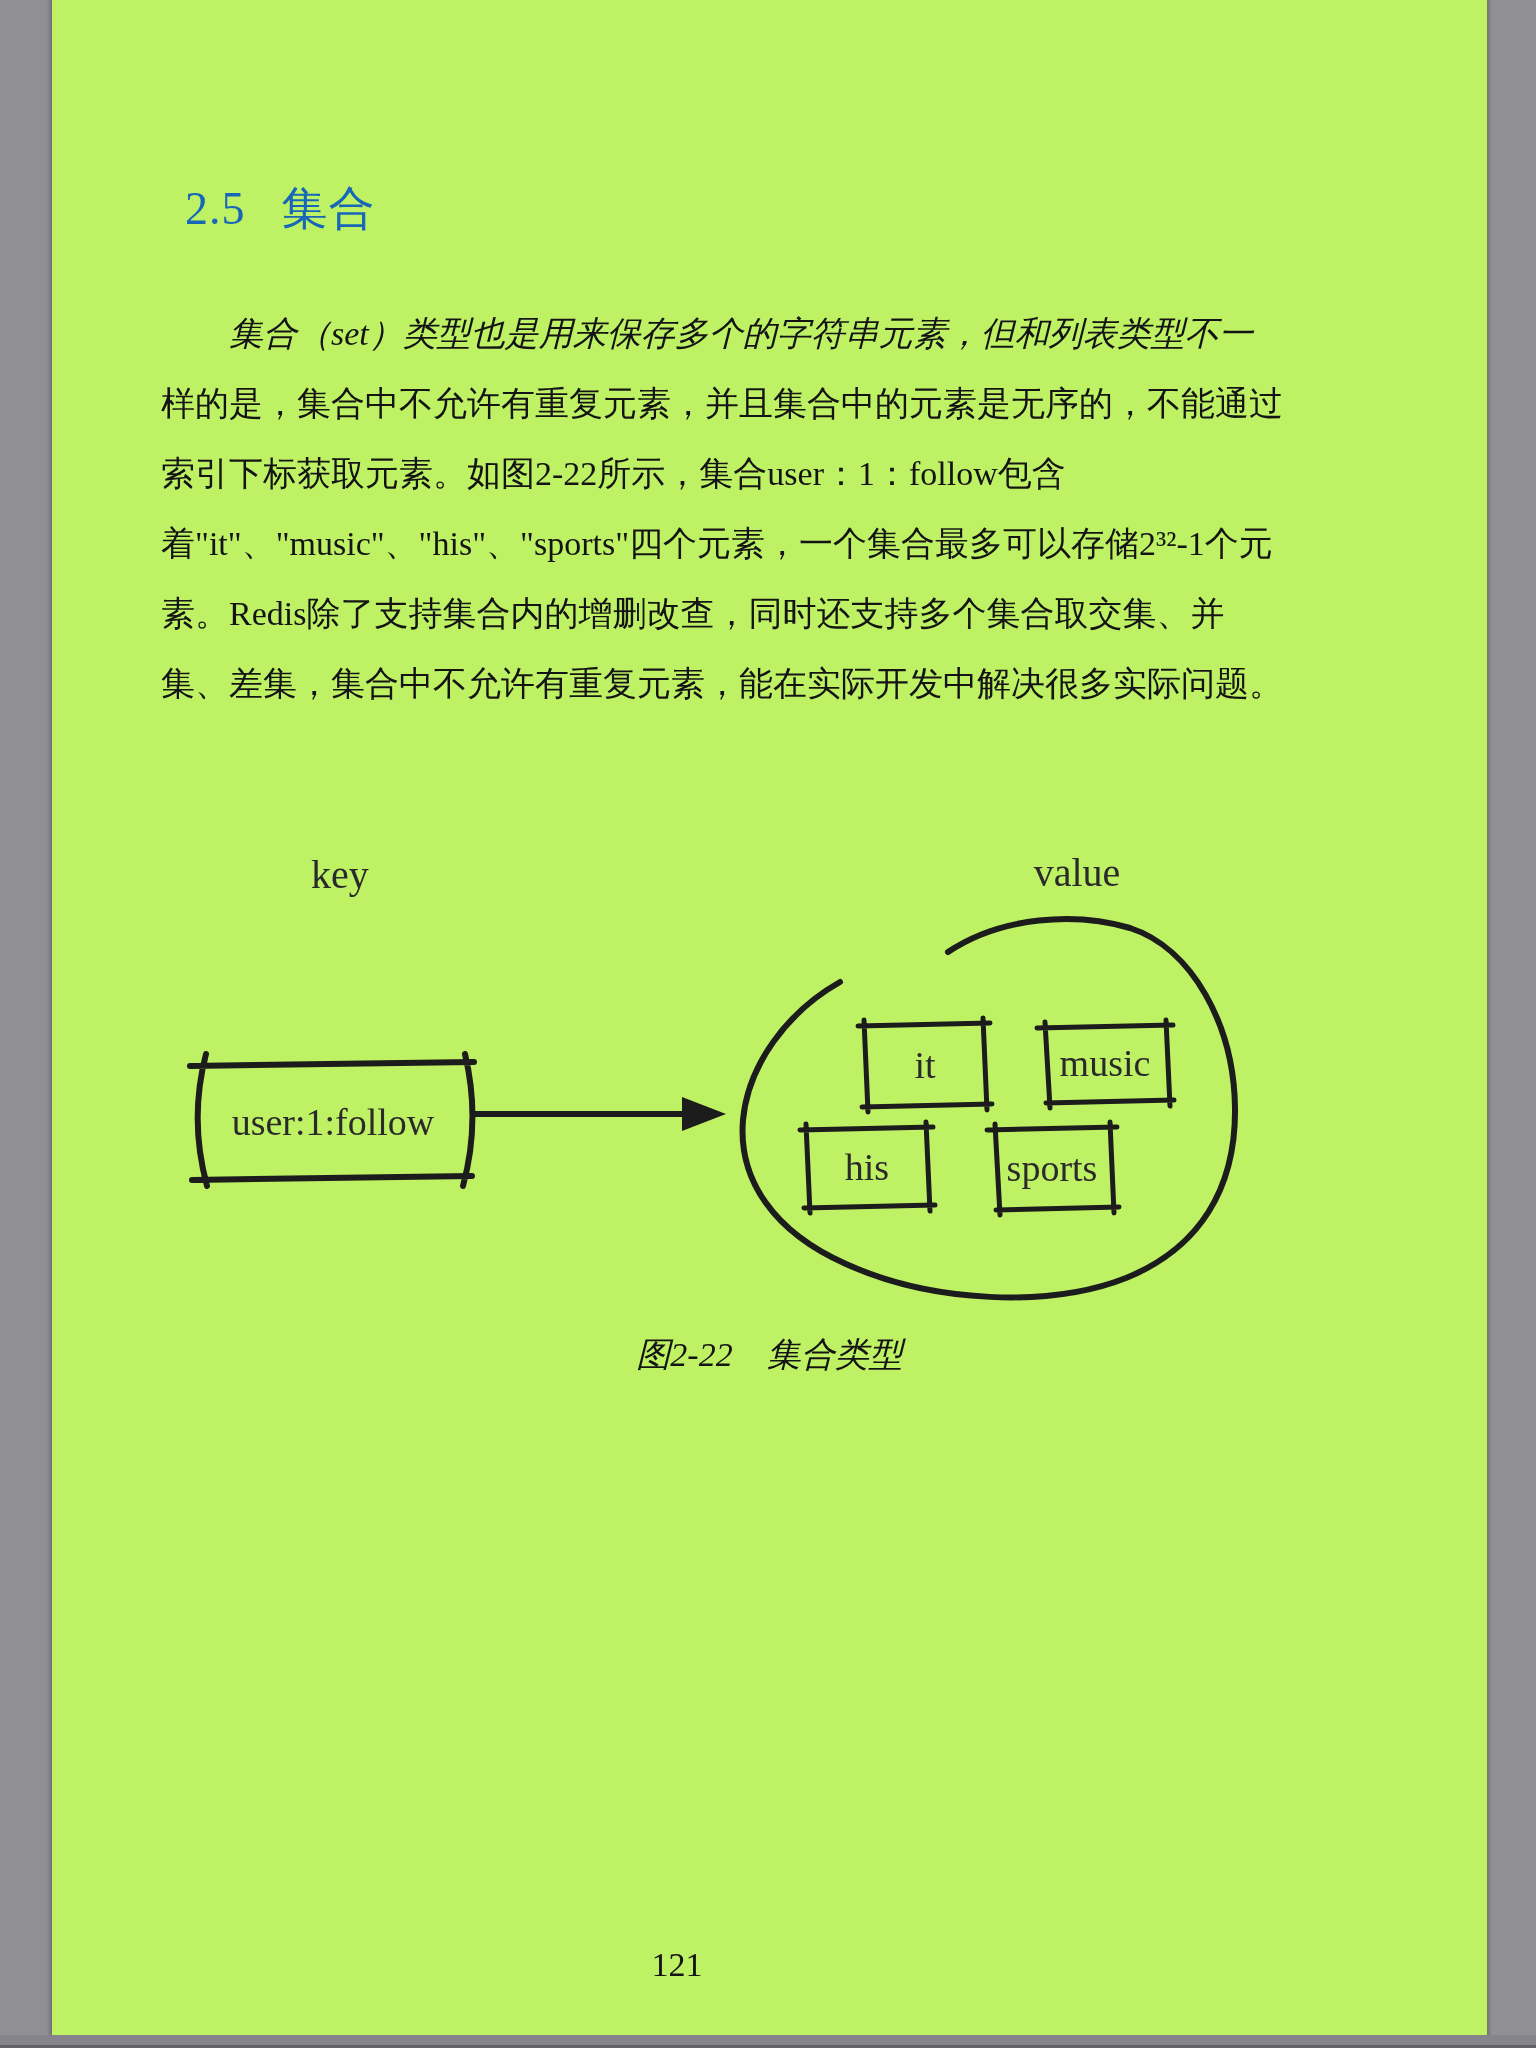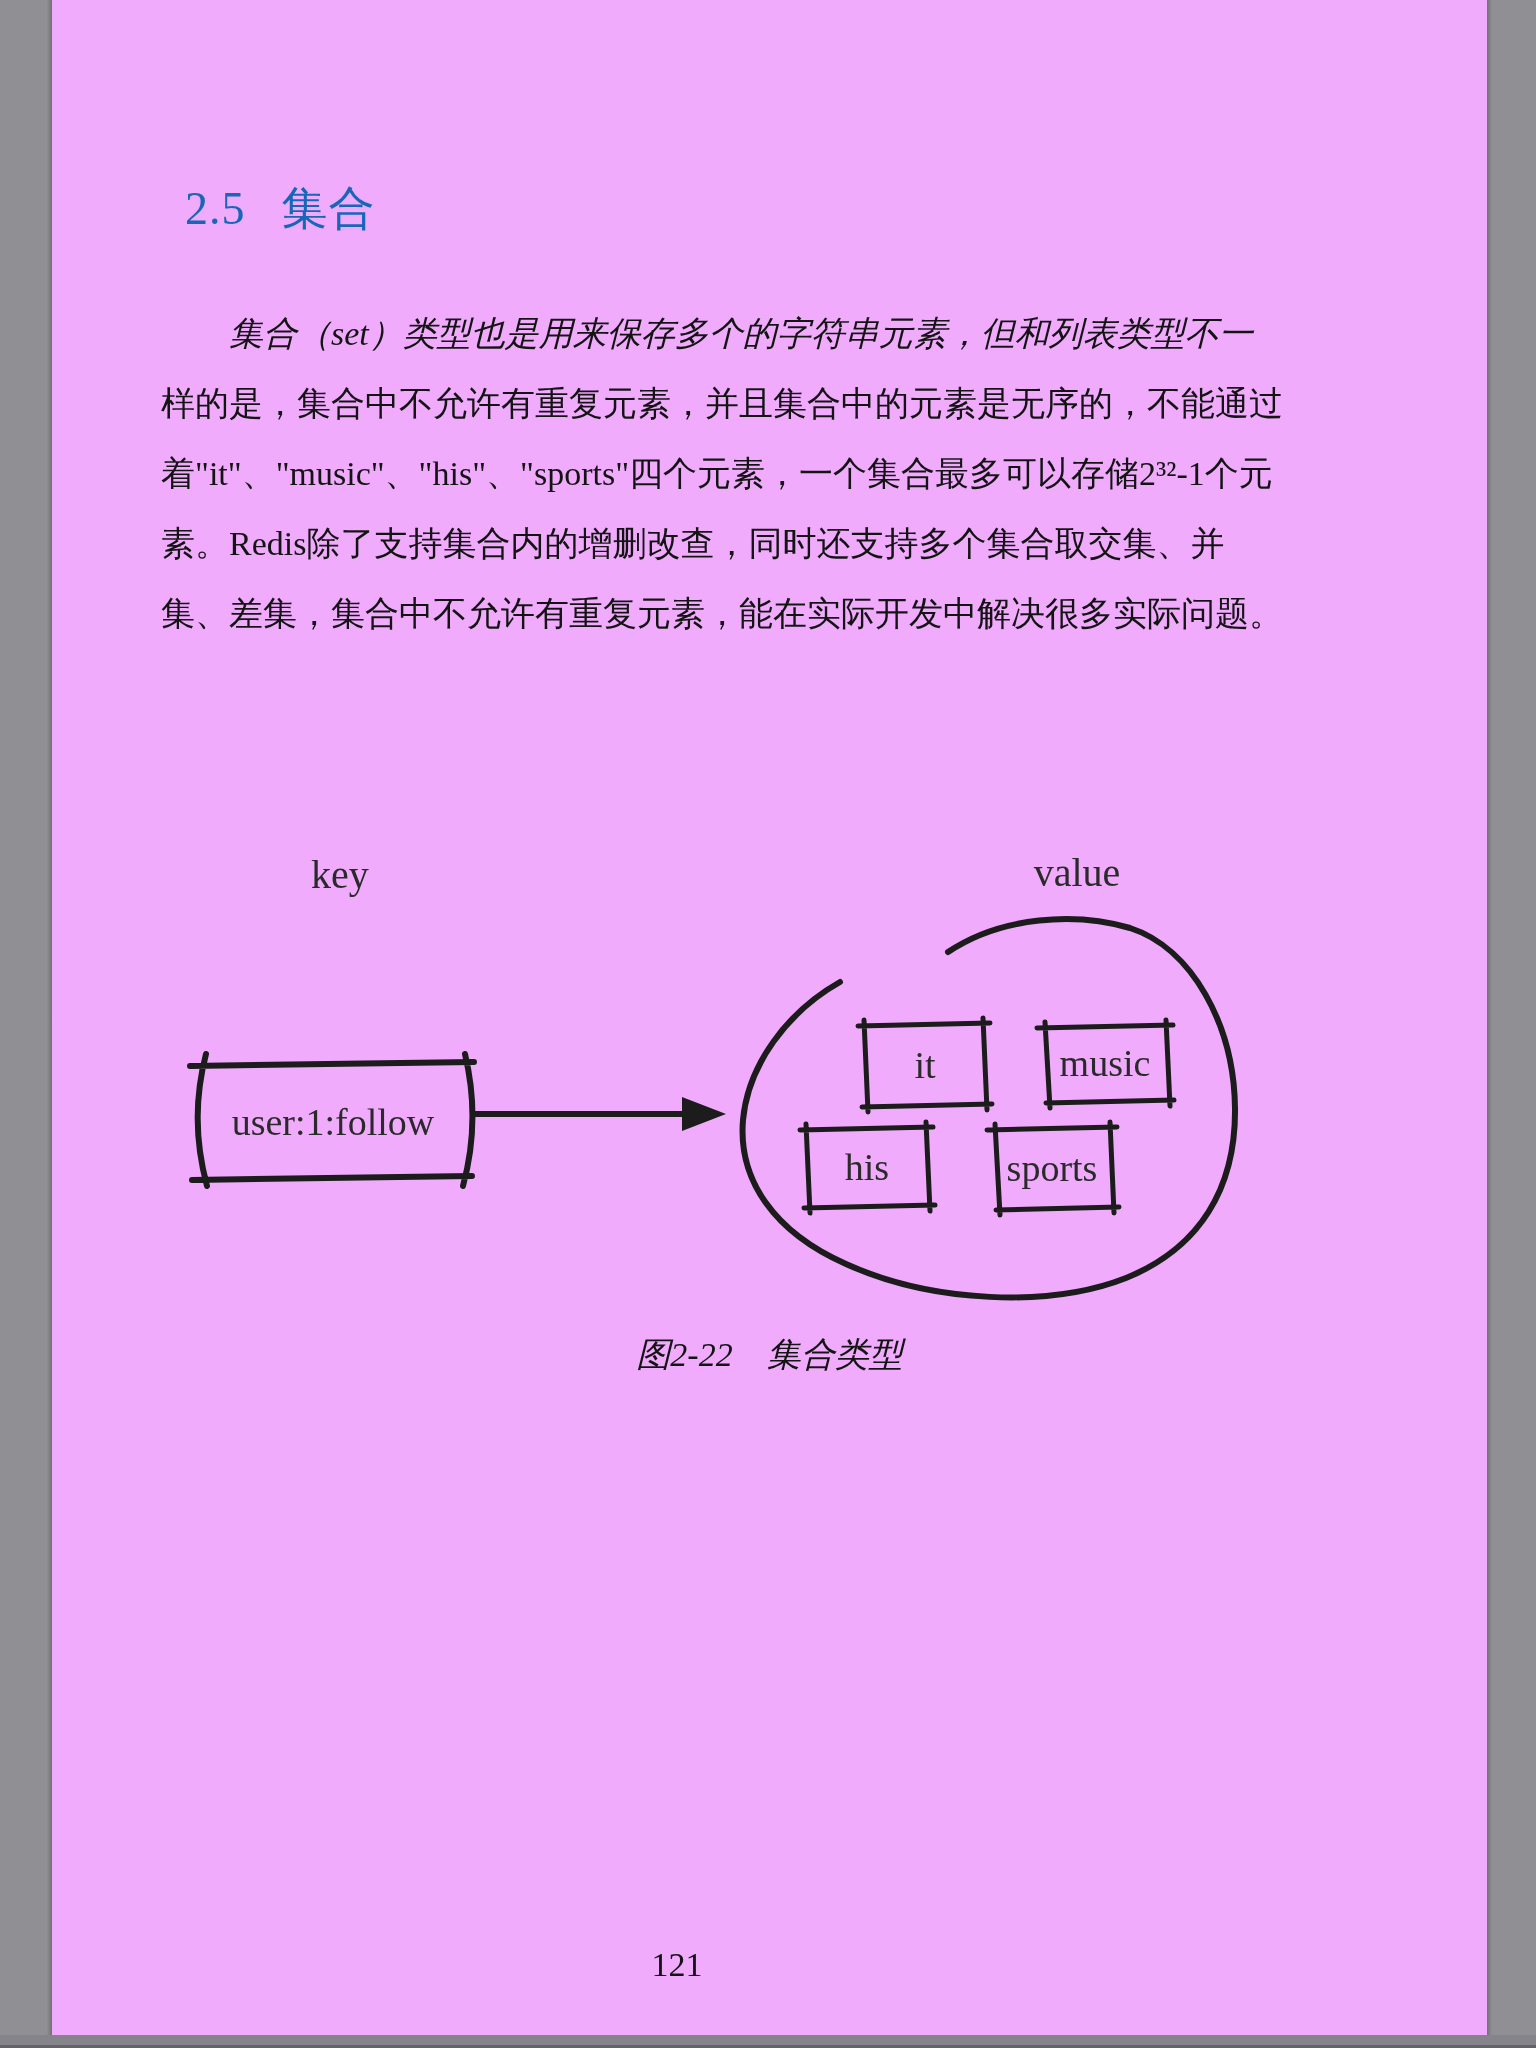--- a/index.html
+++ b/index.html
@@ -4,21 +4,21 @@
 <style>
   html, body { margin: 0; padding: 0; }
   body {
     width: 1536px; height: 2048px;
     background: #ffffff;
     font-family: "Liberation Serif", "DejaVu Serif", serif;
     color: #111111;
     position: relative;
     overflow: hidden;
   }
-  .page { position: absolute; inset: 0; background: #f0abfc; }
+  .page { position: absolute; inset: 0; background: #bef264; }
 
   
   .edge { position: absolute; top: 0; height: 2048px; }
   .edge-left  { left: 0; width: 52px;
     background: linear-gradient(90deg, #8f8f94 0%, #8f8f94 90%, #707075 100%); }
   .edge-right { left: 1487px; width: 49px;
     background: linear-gradient(270deg, #8f8f94 0%, #8f8f94 90%, #707075 100%); }
   .edge-bottom { position: absolute; left: 0; bottom: 0; width: 1536px; height: 13px;
     background: #84848a; border-bottom: 3px solid #636367; box-sizing: border-box; }
 
@@ -63,20 +63,21 @@
   <div class="edge edge-right"></div>
   <div class="edge-bottom"></div>
 
   <div class="heading">
     <span class="num">2.5</span><span>集合</span>
   </div>
 
   <div class="para">
     <div class="line indent">集合（set）类型也是用来保存多个的字符串元素，但和列表类型不一</div>
     <div class="line">样的是，集合中不允许有重复元素，并且集合中的元素是无序的，不能通过</div>
+    <div class="line">索引下标获取元素。如图2-22所示，集合user：1：follow包含</div>
     <div class="line">着"it"、"music"、"his"、"sports"四个元素，一个集合最多可以存储2³²-1个元</div>
     <div class="line">素。Redis除了支持集合内的增删改查，同时还支持多个集合取交集、并</div>
     <div class="line">集、差集，集合中不允许有重复元素，能在实际开发中解决很多实际问题。</div>
   </div>
 
   <svg class="figure-svg" viewBox="0 0 1435 515" xmlns="http://www.w3.org/2000/svg">
 
     <text class="diagram-text" x="288" y="68" font-size="40" text-anchor="middle">key</text>
     <text class="diagram-text" x="1025" y="66" font-size="40" text-anchor="middle">value</text>
 

